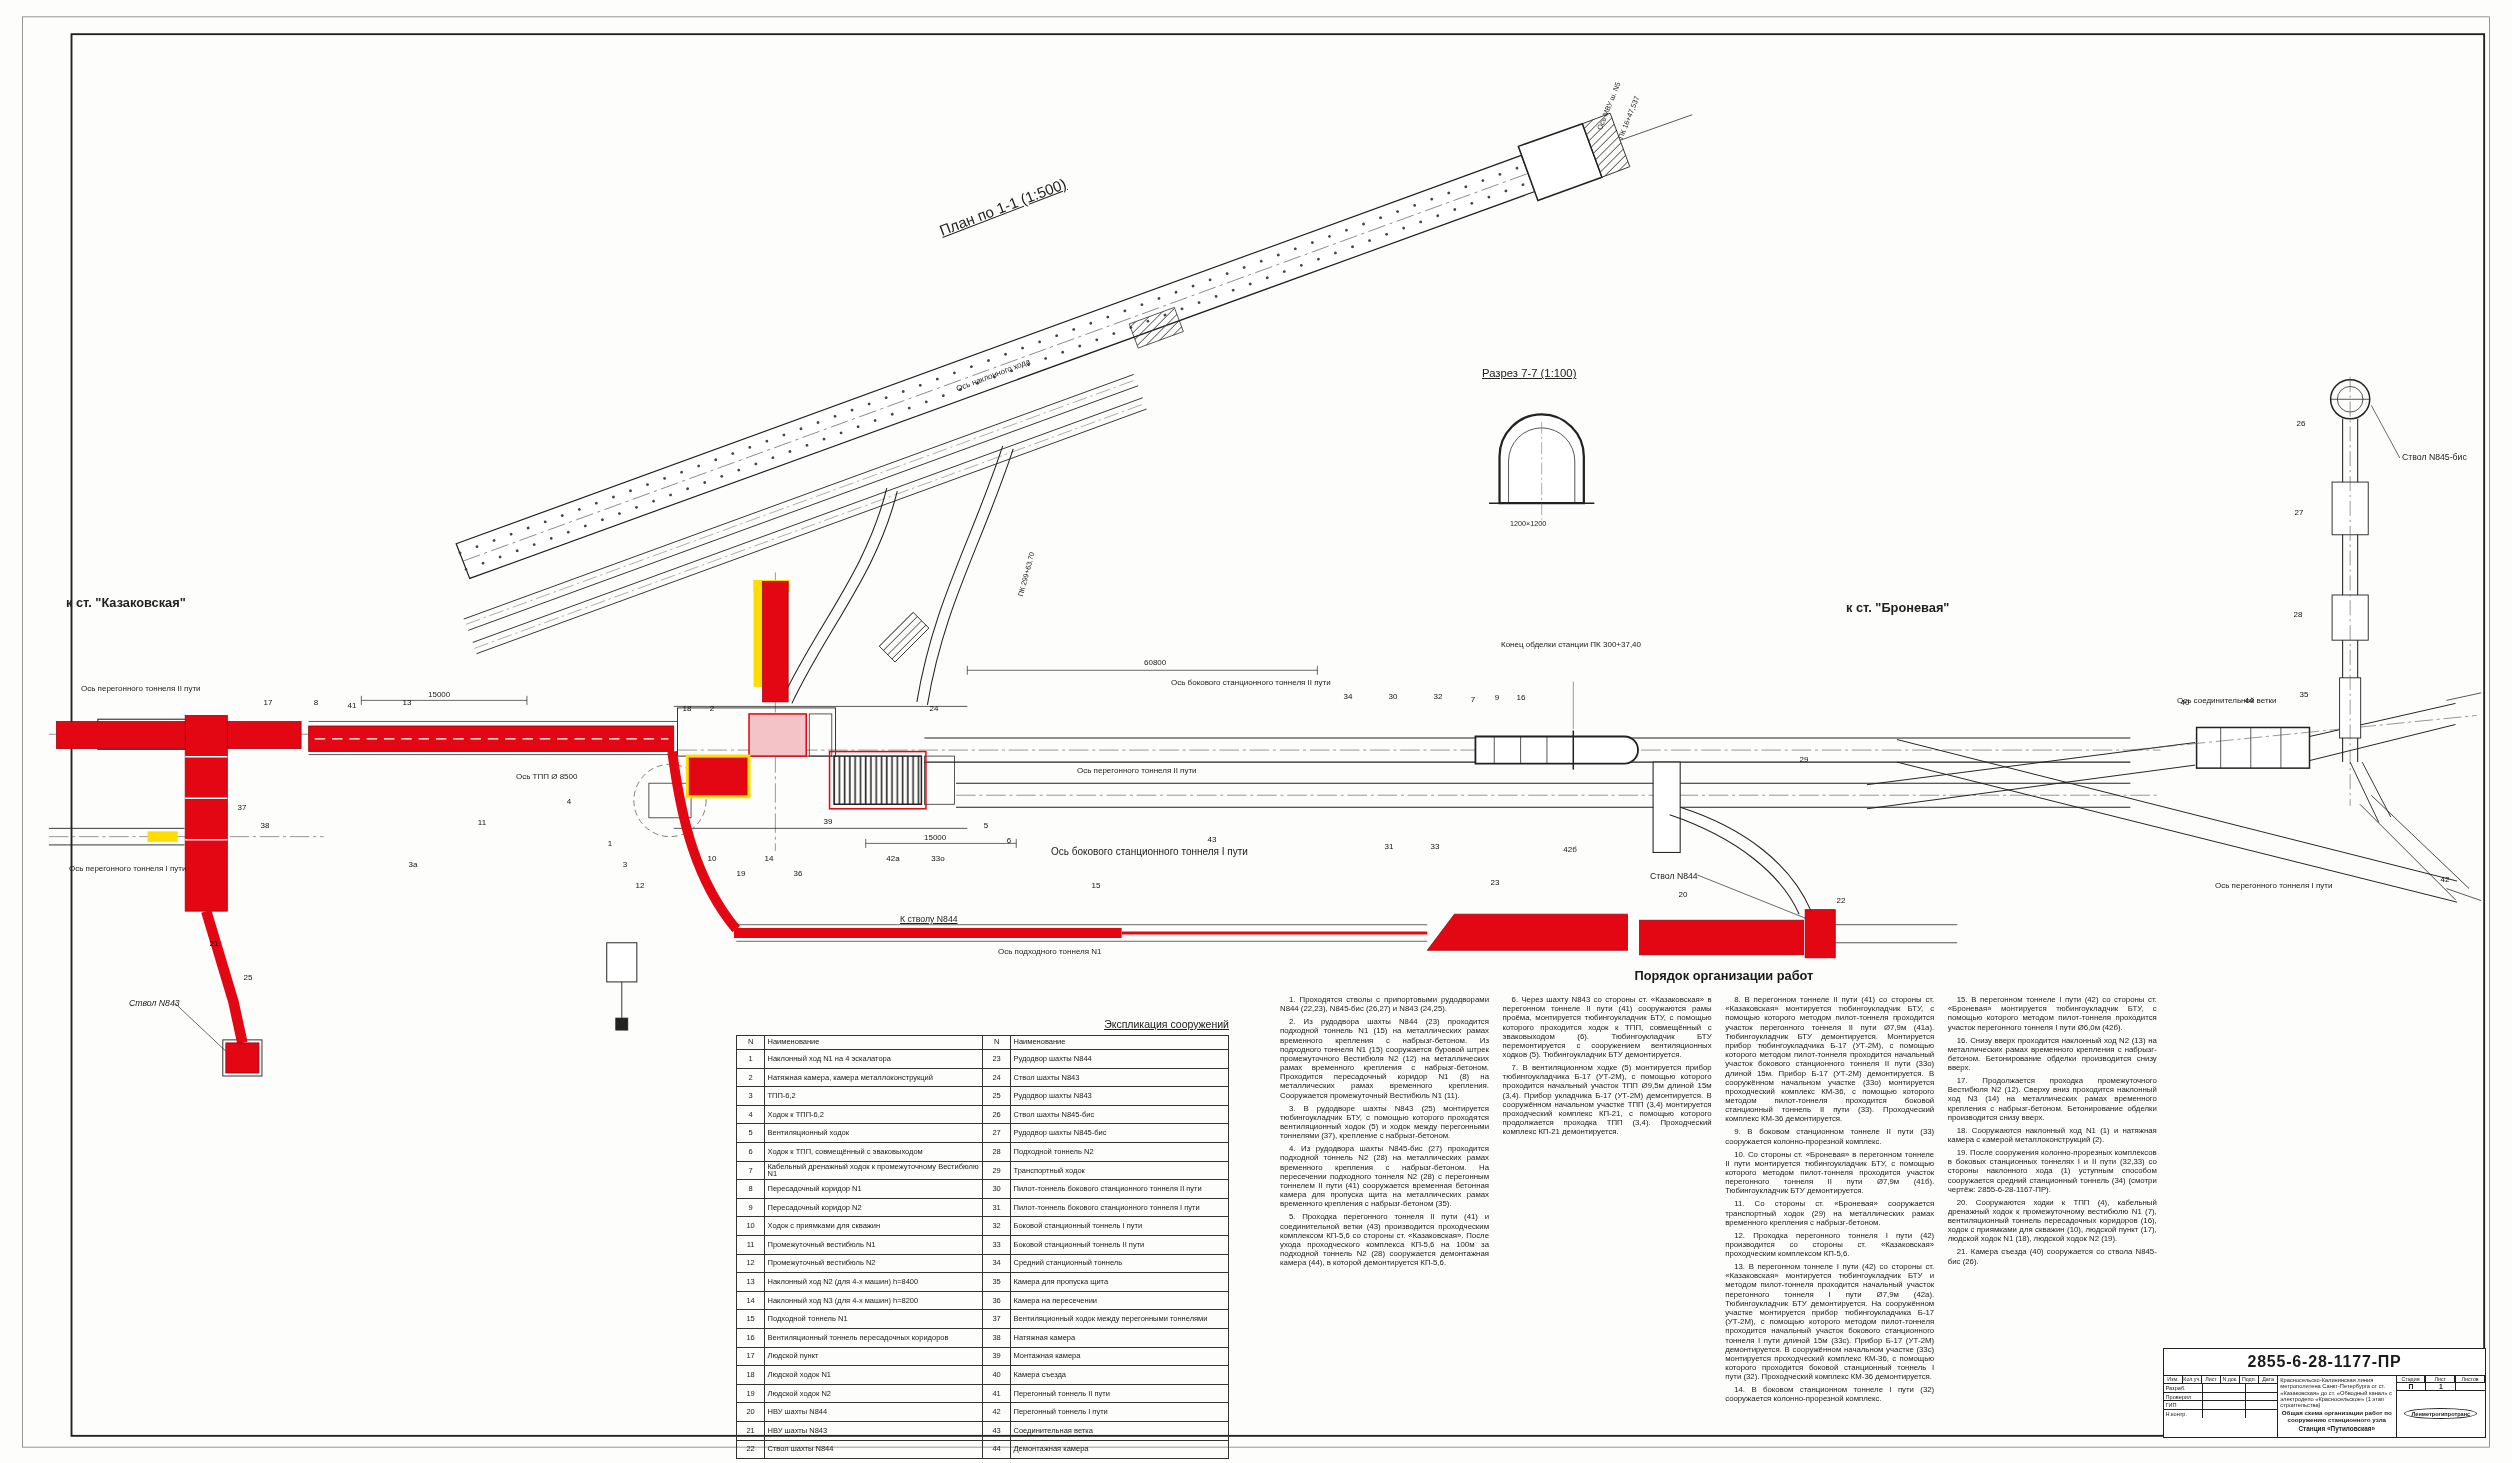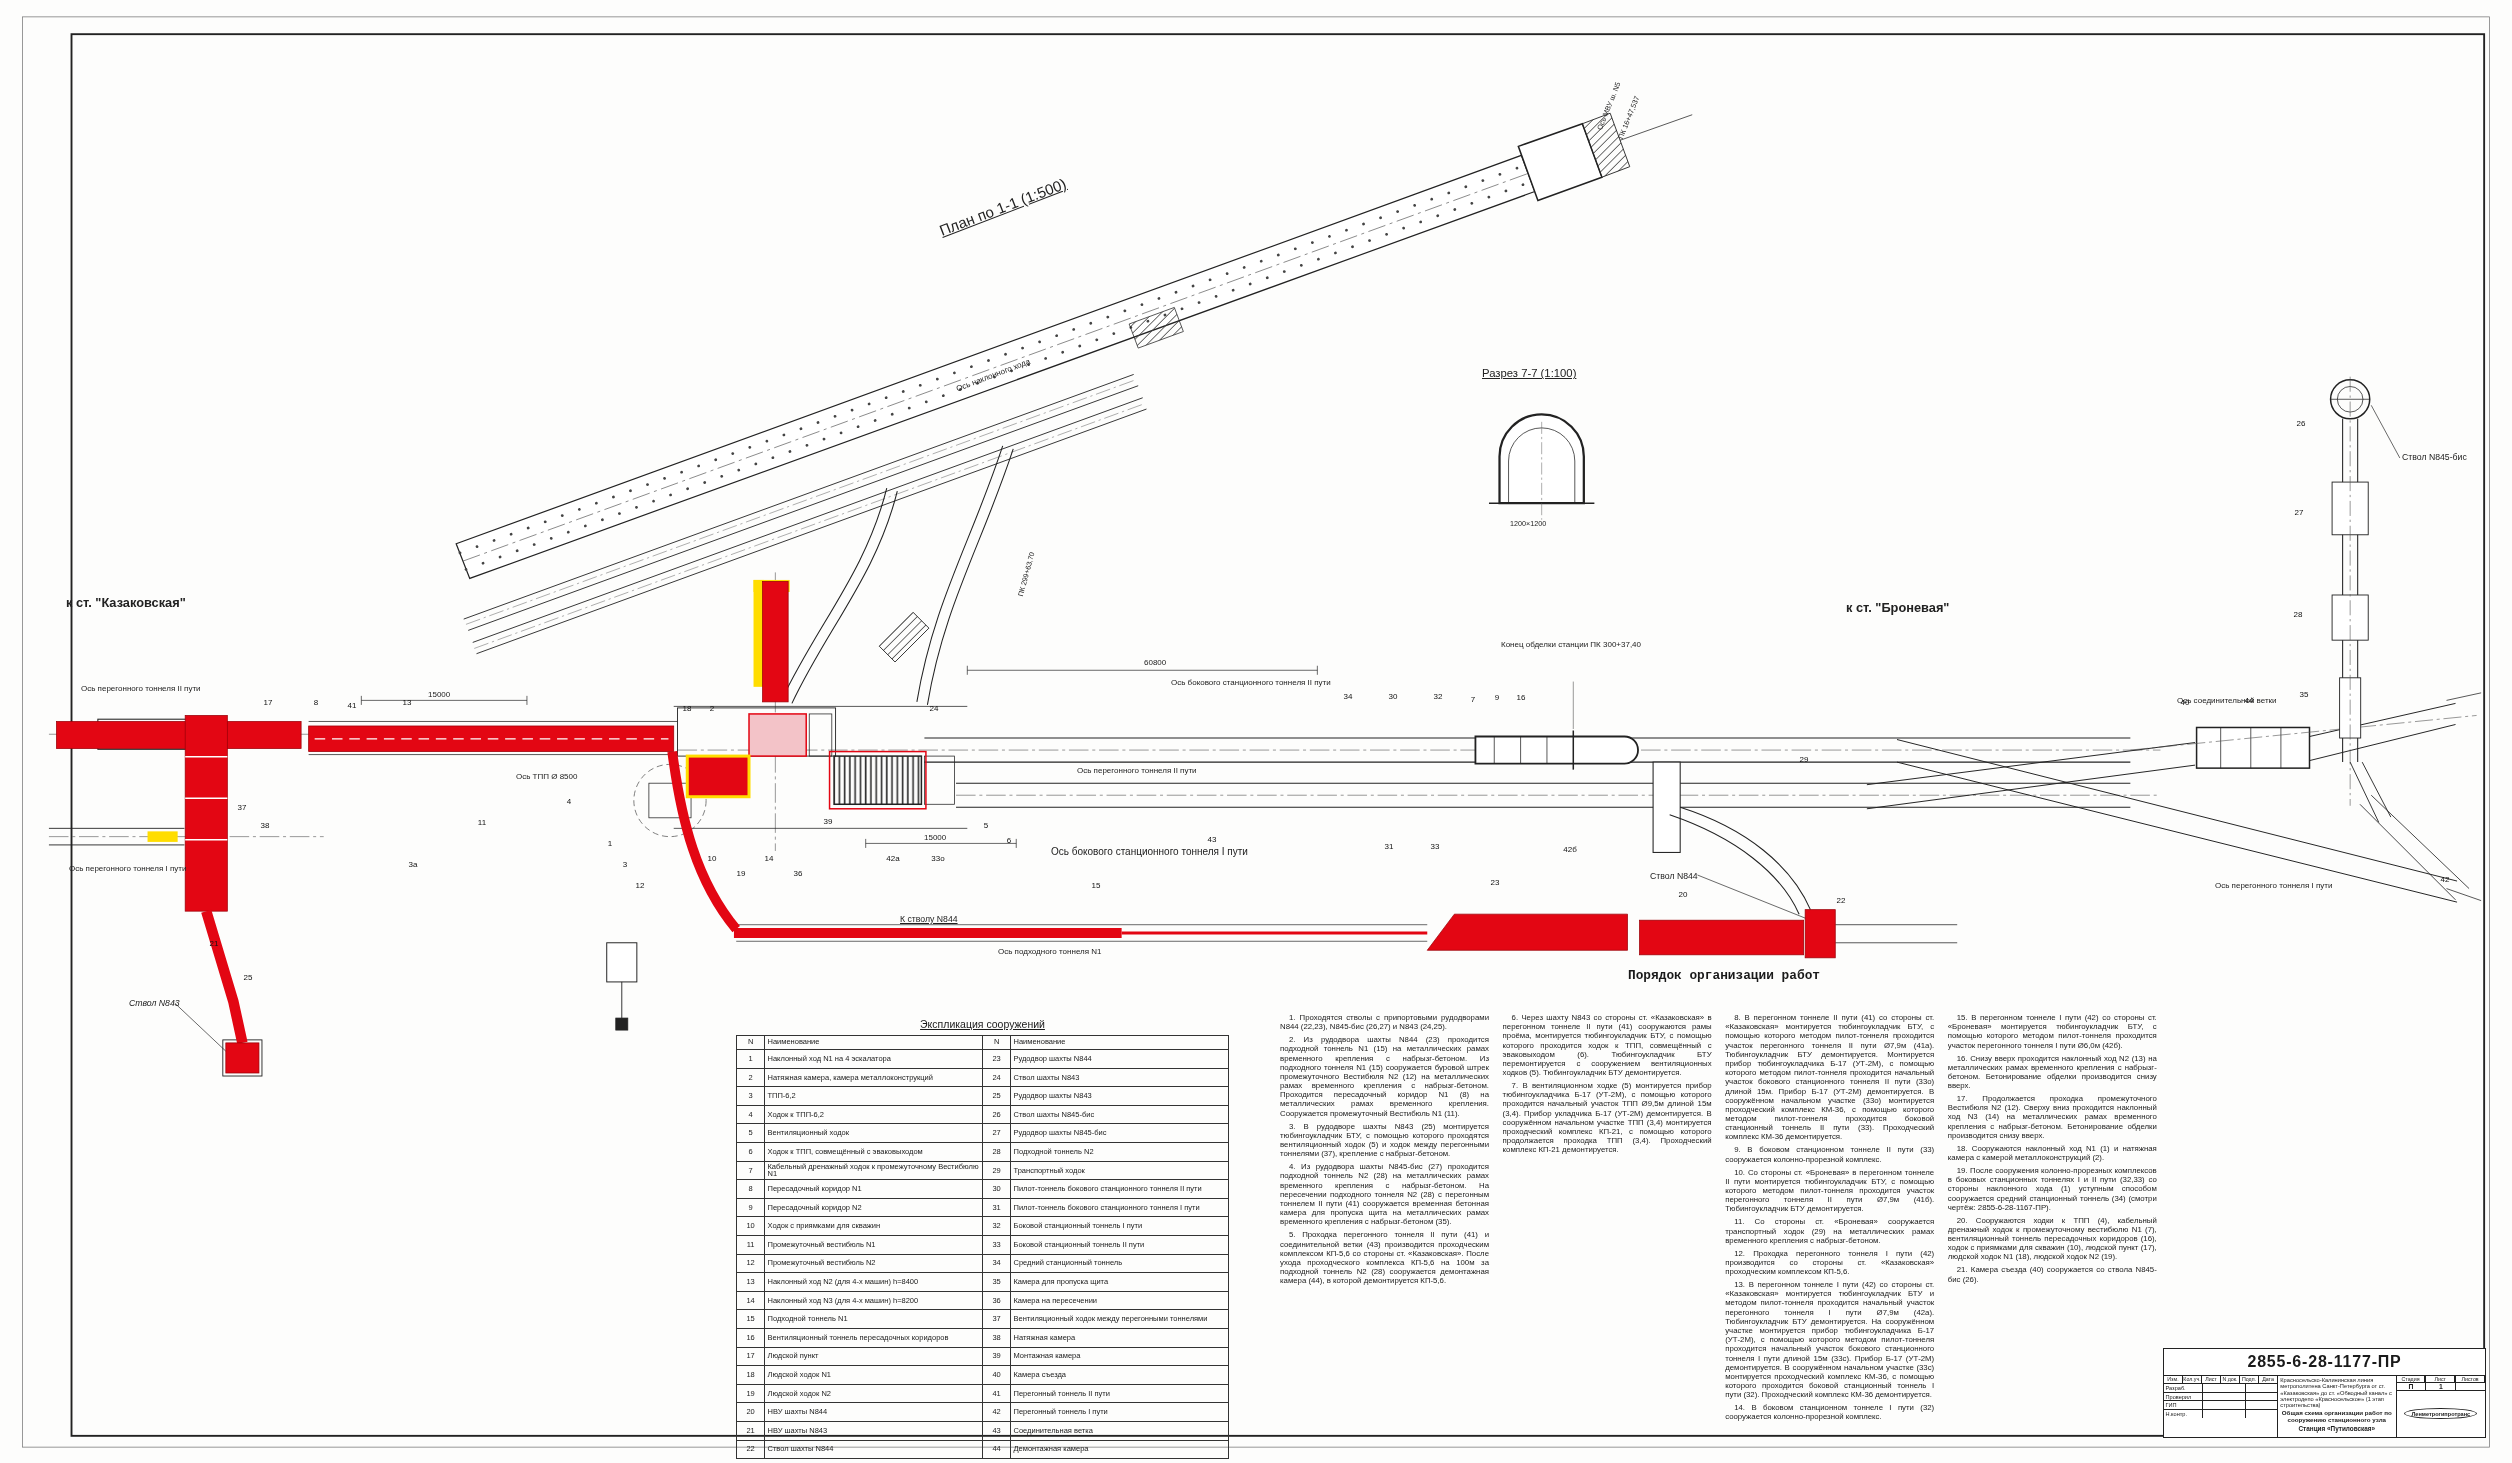--- a/index.html
+++ b/index.html
@@ -4,29 +4,29 @@
 <style>
   html,body{margin:0;padding:0;background:#e8e8e6;}
   #canvas{position:relative;width:2512px;height:1464px;background:#fdfdfc;overflow:hidden;
           font-family:"Liberation Sans",sans-serif;color:#1a1a1a;}
   svg{position:absolute;left:0;top:0;}
   .layer{position:absolute;left:0;top:0;width:100%;height:100%;pointer-events:none;}
   .axis-lbl{position:absolute;white-space:nowrap;color:#222;transform-origin:0 0;}
   .callout{position:absolute;font-size:8px;color:#111;transform:translate(-50%,-50%);}
   
   #explication{position:absolute;left:736px;top:1018px;width:493px;}
-  #explication .exp-title{text-align:center;font-size:10.5px;text-decoration:underline;margin-bottom:4.5px;}
+  #explication .exp-title{text-align:right;font-size:10.5px;text-decoration:underline;margin-bottom:4.5px;}
   #exp-table{border-collapse:collapse;width:100%;table-layout:fixed;}
   #exp-table td,#exp-table th{border:0.8px solid #333;font-size:7.5px;padding:0.8px 2.3px;vertical-align:middle;
      font-weight:normal;text-align:left;line-height:1.05;height:16px;}
   #exp-table .ncol{width:22.6px;text-align:center;}
   #exp-table th{text-align:left;height:12px;}
   
   #work-order{position:absolute;left:1280px;top:968px;width:888px;}
-  #wo-title{text-align:center;font-size:12.8px;font-weight:bold;margin-bottom:30px;font-family:Liberation Mono, monospace;}
+  #wo-title{text-align:center;font-size:12.8px;font-weight:bold;margin-bottom:12px;}
   #wo-cols{display:flex;gap:13.6px;}
   .wo-col{width:209px;font-size:7.8px;line-height:1.18;text-align:justify;}
   .wo-col p{margin:0 0 3.8px 0;text-indent:9px;}
   #wo-cols .wo-col:last-child{max-height:324px;overflow:hidden;}
   
   #title-block{position:absolute;left:2163px;top:1348px;width:321px;height:88px;
      border:1.5px solid #222;background:#fff;font-size:6px;}
   #tb-docnum{height:25.6px;border-bottom:0.8px solid #222;display:flex;align-items:center;justify-content:center;
      font-size:16px;font-weight:bold;letter-spacing:0.8px;}
   #tb-lower{display:flex;height:61px;}

